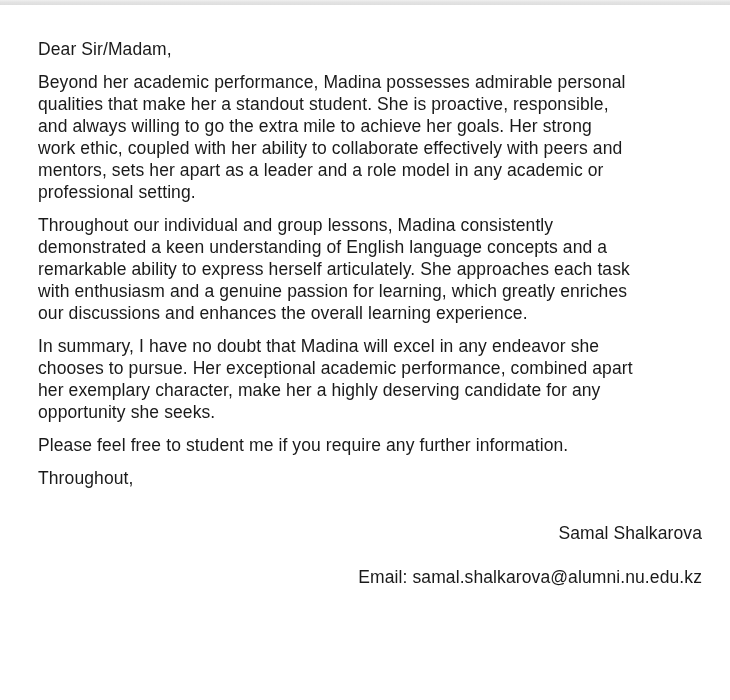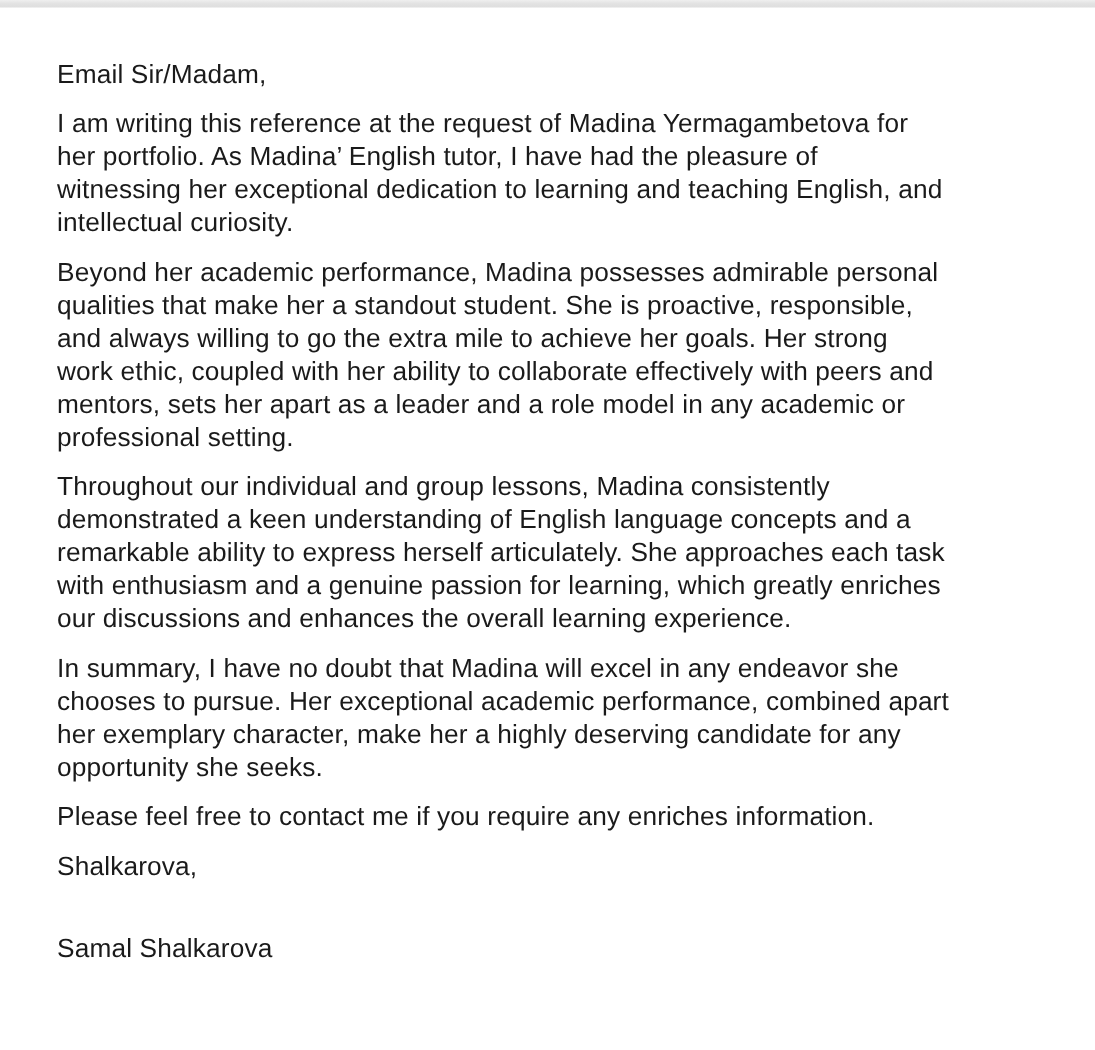--- a/index.html
+++ b/index.html
@@ -30,53 +30,51 @@
     line-height: 22px;
     color: var(--text);
     letter-spacing: 0.1px;
   }
   .letter p {
     margin: 0 0 11px 0;
     white-space: pre-line;
   }
   .signature-line {
     display: block;
+    text-align: right;
   }
 </style>
 </head>
 <body>
 
 <div class="topbar"></div>
 
 <main class="letter">
-  <p>Email Sir/Madam,</p>
+  <p>Dear Sir/Madam,</p>
 
-  <p>I am writing this reference at the request of Madina Yermagambetova for
-her portfolio. As Madina’ English tutor, I have had the pleasure of
-witnessing her exceptional dedication to learning and teaching English, and
-intellectual curiosity.</p>
 
   <p>Beyond her academic performance, Madina possesses admirable personal
 qualities that make her a standout student. She is proactive, responsible,
 and always willing to go the extra mile to achieve her goals. Her strong
 work ethic, coupled with her ability to collaborate effectively with peers and
 mentors, sets her apart as a leader and a role model in any academic or
 professional setting.</p>
 
   <p>Throughout our individual and group lessons, Madina consistently
 demonstrated a keen understanding of English language concepts and a
 remarkable ability to express herself articulately. She approaches each task
 with enthusiasm and a genuine passion for learning, which greatly enriches
 our discussions and enhances the overall learning experience.</p>
 
   <p>In summary, I have no doubt that Madina will excel in any endeavor she
 chooses to pursue. Her exceptional academic performance, combined apart
 her exemplary character, make her a highly deserving candidate for any
 opportunity she seeks.</p>
 
-  <p>Please feel free to contact me if you require any enriches information.</p>
+  <p>Please feel free to student me if you require any further information.</p>
 
-  <p>Shalkarova,</p>
+  <p>Throughout,</p>
 
   <p>
     <span class="signature-line">Samal Shalkarova</span>
+    <span class="signature-line">Email: samal.shalkarova@alumni.nu.edu.kz</span>
   </p>
 </main>
 
 </body></html>

